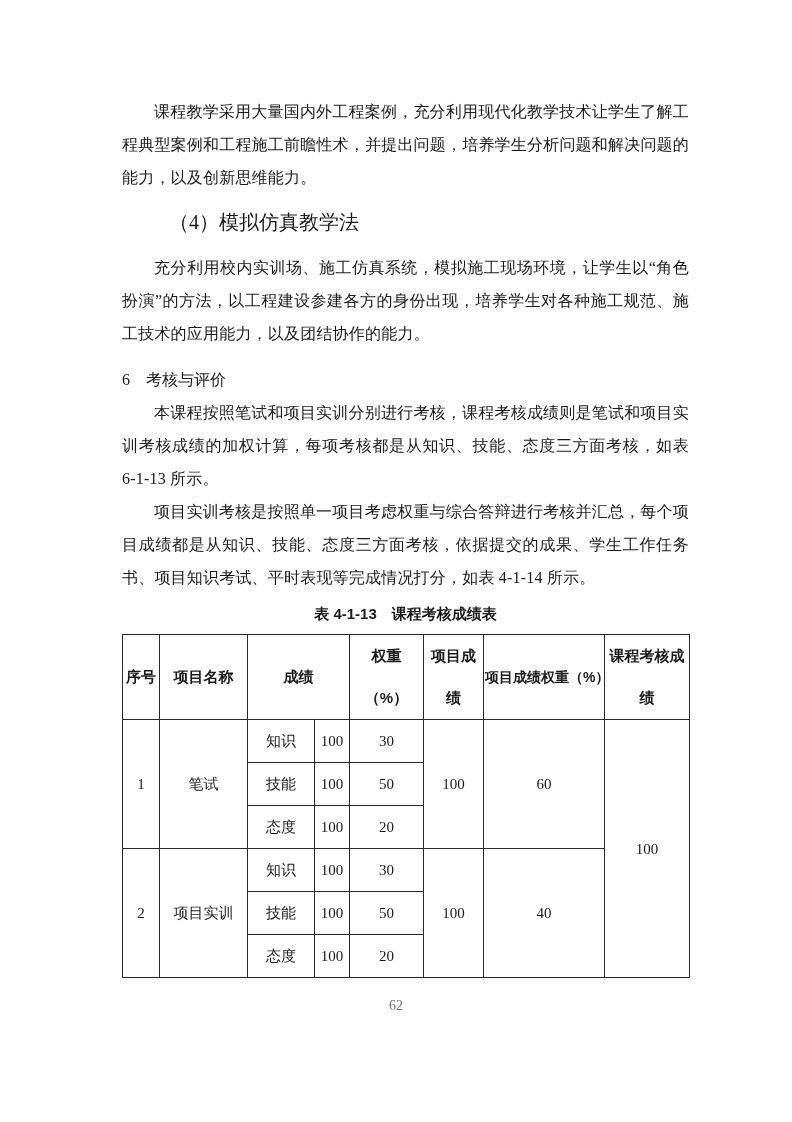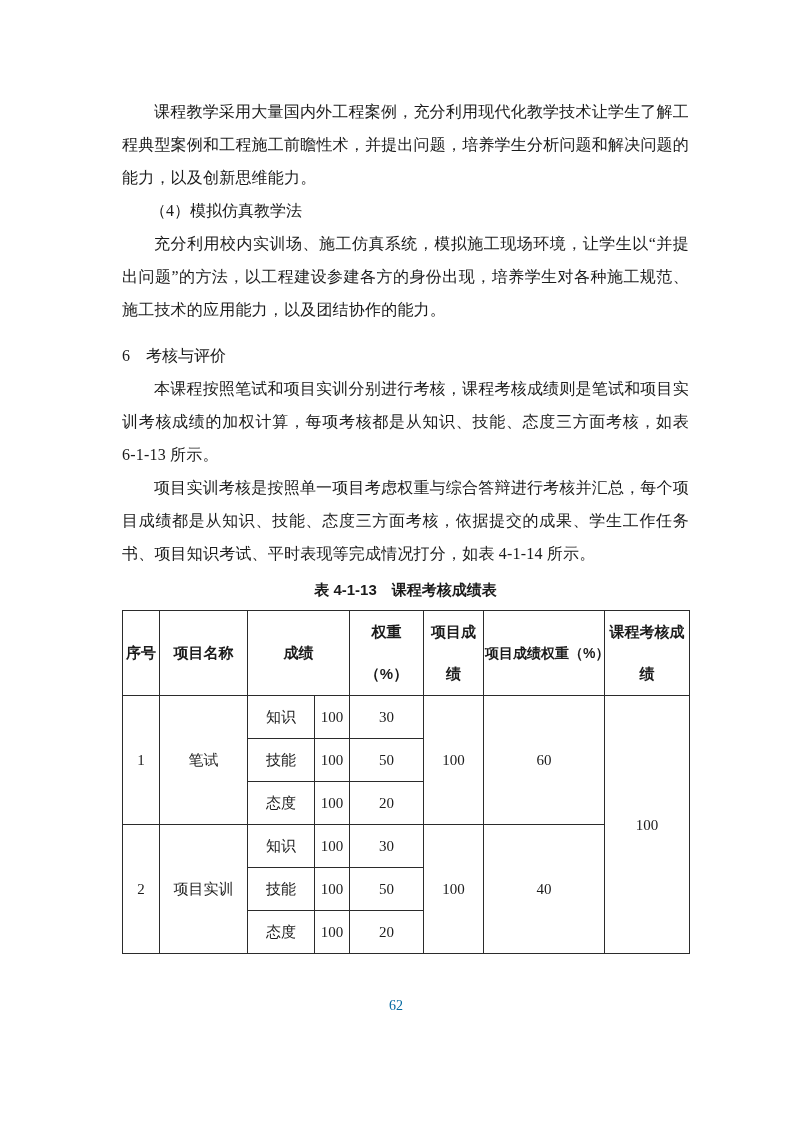--- a/index.html
+++ b/index.html
@@ -24,22 +24,22 @@
   }
   .para {
     margin: 0;
     font-size: 16px;
     line-height: 33px;
     text-align: justify;
     text-indent: 2em;
     letter-spacing: 0.2px;
   }
   .list-line {
-    margin: 0;
-    font-size: 16px;
+    margin: 12px;
+    font-size: 20px;
     line-height: 33px;
     text-indent: 1.75em;
   }
   .section-heading {
     margin: 13px 0 0 0;
     font-size: 16px;
     line-height: 33px;
     text-indent: 0;
     font-weight: normal;
   }
@@ -85,34 +85,34 @@
   tr.head-row { height: 82px; }
   tr.body-row { height: 43px; }
   .page-number {
     position: absolute;
     top: 998px;
     left: 0;
     width: 100%;
     text-align: center;
     font-size: 14px;
     line-height: 16px;
-    color: #0369a1;
+    color: #737373;
   }
 </style>
 </head>
 <body>
 
 <div class="page">
   <div class="content">
 
     <p class="para">课程教学采用大量国内外工程案例，充分利用现代化教学技术让学生了解工程典型案例和工程施工前瞻性术，并提出问题，培养学生分析问题和解决问题的能力，以及创新思维能力。</p>
 
     <p class="list-line">（4）模拟仿真教学法</p>
 
-    <p class="para">充分利用校内实训场、施工仿真系统，模拟施工现场环境，让学生以“并提出问题”的方法，以工程建设参建各方的身份出现，培养学生对各种施工规范、施工技术的应用能力，以及团结协作的能力。</p>
+    <p class="para">充分利用校内实训场、施工仿真系统，模拟施工现场环境，让学生以“角色扮演”的方法，以工程建设参建各方的身份出现，培养学生对各种施工规范、施工技术的应用能力，以及团结协作的能力。</p>
 
     <p class="section-heading">6　考核与评价</p>
 
     <p class="para">本课程按照笔试和项目实训分别进行考核，课程考核成绩则是笔试和项目实训考核成绩的加权计算，每项考核都是从知识、技能、态度三方面考核，如表 6-1-13 所示。</p>
 
     <p class="para">项目实训考核是按照单一项目考虑权重与综合答辩进行考核并汇总，每个项目成绩都是从知识、技能、态度三方面考核，依据提交的成果、学生工作任务书、项目知识考试、平时表现等完成情况打分，如表 4-1-14 所示。</p>
 
     <p class="table-caption">表 4-1-13　课程考核成绩表</p>
 
     <table class="score-table">

